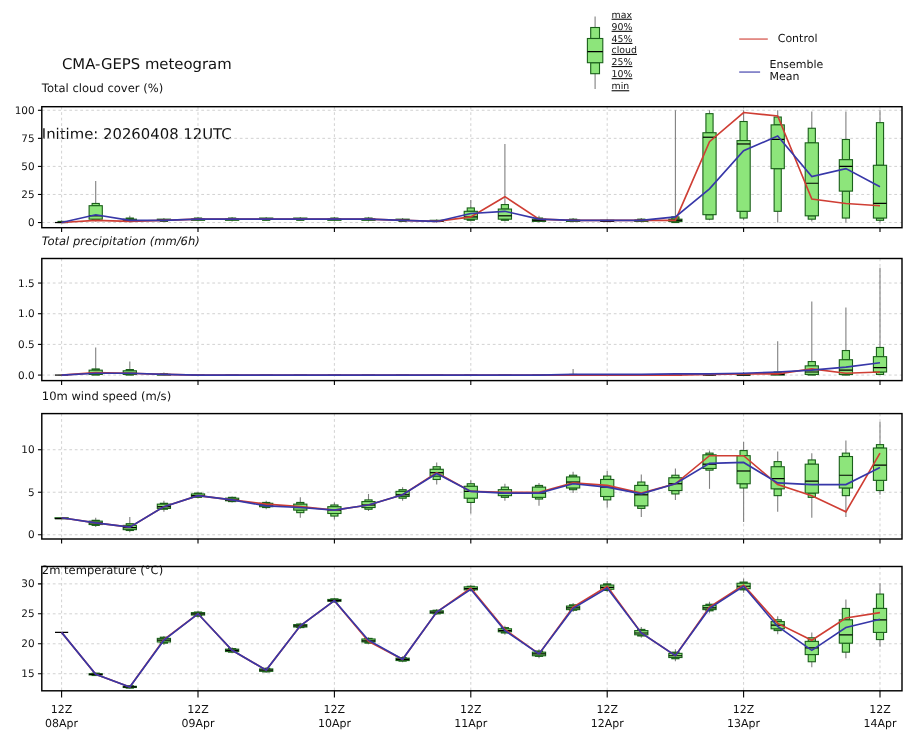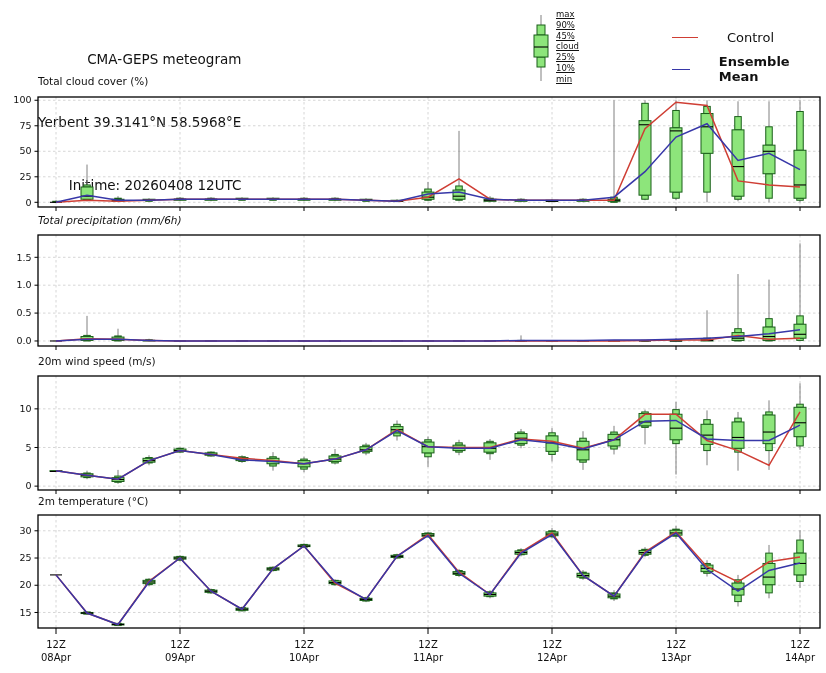--- a/index.html
+++ b/index.html
@@ -6,34 +6,33 @@
   .fig{position:relative;width:826px;height:673px;background:#ffffff;
        font-family:"DejaVu Sans","Liberation Sans",sans-serif;color:#111;overflow:hidden;}
   .hdr{position:absolute;left:38px;top:7px;font-size:13.5px;line-height:21px;white-space:pre;}
   .hdr div{height:21px;text-align:right;}
   .panel-title{position:absolute;left:38px;font-size:10.5px;color:#111;}
   .lg-glyph{position:absolute;left:531px;top:11px;}
   .lg-labels{position:absolute;left:556px;top:9px;font-size:8.5px;line-height:10.8px;color:#111;text-decoration:underline;}
   .lg-series{position:absolute;left:672px;top:0;}
   .lg-row{position:absolute;left:0;display:flex;align-items:center;gap:9px;}
   .lg-line{display:inline-block;width:26px;height:0;border-top:1.6px solid #000;}
-  .lg-row span.lbl{font-size:13px;margin-left:20px;}
+  .lg-row span.lbl{font-size:10px;}
   svg{display:block;}
   #chart{position:absolute;left:0;top:0;}
   .box-fill{fill:var(--box-fill);stroke:var(--box-edge);stroke-width:1;}
   .wh{stroke:var(--whisker);stroke-width:1;fill:none;}
 </style>
 </head>
 <body>
 
 <div class="fig">
 
   <div class="hdr">
     <div>CMA-GEPS meteogram</div>
-    <div>Yerbent 39.3141°N 58.5968°E</div>
     <div>Initime: 20260408 12UTC</div>
   </div>
 
   <svg class="lg-glyph" width="20" height="74">
     <line class="wh" x1="10" y1="4" x2="10" y2="70"></line>
     <rect class="box-fill" x="6" y="14" width="8" height="10"></rect>
     <rect class="box-fill" x="6" y="46" width="8" height="10"></rect>
     <rect class="box-fill" x="3" y="24" width="14" height="22"></rect>
     <line x1="3" y1="36" x2="17" y2="36" stroke="#000" stroke-width="1.1"></line>
   </svg>
@@ -45,30 +44,30 @@
     <div>25%</div>
     <div>10%</div>
     <div>min</div>
   </div>
 
   <div class="lg-series">
     <div class="lg-row" style="top:30px;">
       <span class="lg-line" style="border-top-color:var(--control);"></span>
       <span class="lbl">Control</span>
     </div>
-    <div class="lg-row" style="top:54px;font-weight:bold;">
+    <div class="lg-row" style="top:54px;">
       <span class="lg-line" style="border-top-color:var(--mean);"></span>
       <span class="lbl">Ensemble Mean</span>
     </div>
   </div>
 
   <div class="panel-title" style="top:75px;">Total cloud cover (%)</div>
   <div class="panel-title" style="top:213.5px;font-style:italic;">Total precipitation (mm/6h)</div>
-  <div class="panel-title" style="top:355px;">20m wind speed (m/s)</div>
-  <div class="panel-title" style="top:495px;">2m temperature (°C)</div>
+  <div class="panel-title" style="top:355px;">10m wind speed (m/s)</div>
+  <div class="panel-title" style="top:513px;">2m temperature (°C)</div>
 
   <svg id="chart" width="826" height="673">
       <g>
         <line x1="38" x2="820" y1="202.30612244897958" y2="202.30612244897958" stroke="#cccccc" stroke-width="0.8" stroke-dasharray="2.5,2.5"></line>
         <line x1="38" x2="820" y1="176.79591836734693" y2="176.79591836734693" stroke="#cccccc" stroke-width="0.8" stroke-dasharray="2.5,2.5"></line>
         <line x1="38" x2="820" y1="151.28571428571428" y2="151.28571428571428" stroke="#cccccc" stroke-width="0.8" stroke-dasharray="2.5,2.5"></line>
         <line x1="38" x2="820" y1="125.77551020408163" y2="125.77551020408163" stroke="#cccccc" stroke-width="0.8" stroke-dasharray="2.5,2.5"></line>
         <line x1="38" x2="820" y1="100.26530612244899" y2="100.26530612244899" stroke="#cccccc" stroke-width="0.8" stroke-dasharray="2.5,2.5"></line>
         <line x1="56" x2="56" y1="97" y2="207" stroke="#cccccc" stroke-width="0.8" stroke-dasharray="2.5,2.5"></line>
         <line x1="180" x2="180" y1="97" y2="207" stroke="#cccccc" stroke-width="0.8" stroke-dasharray="2.5,2.5"></line>

